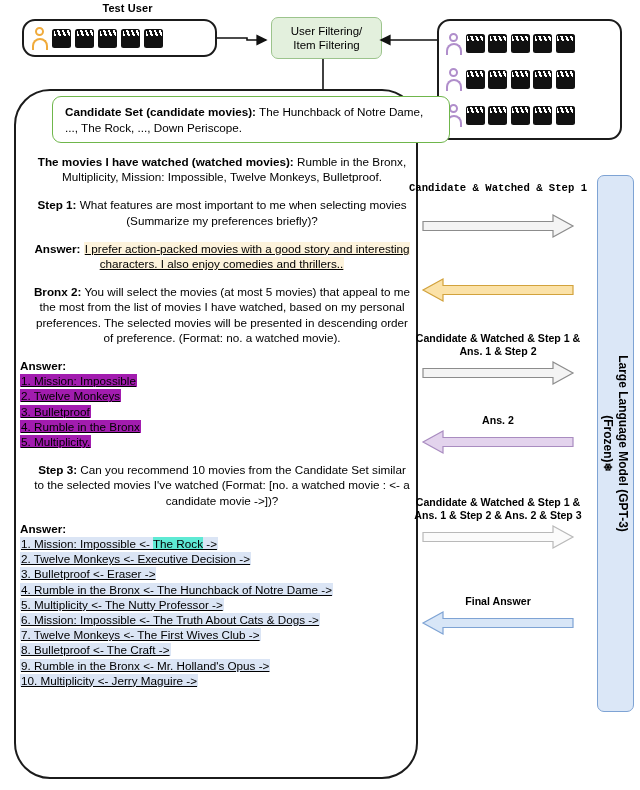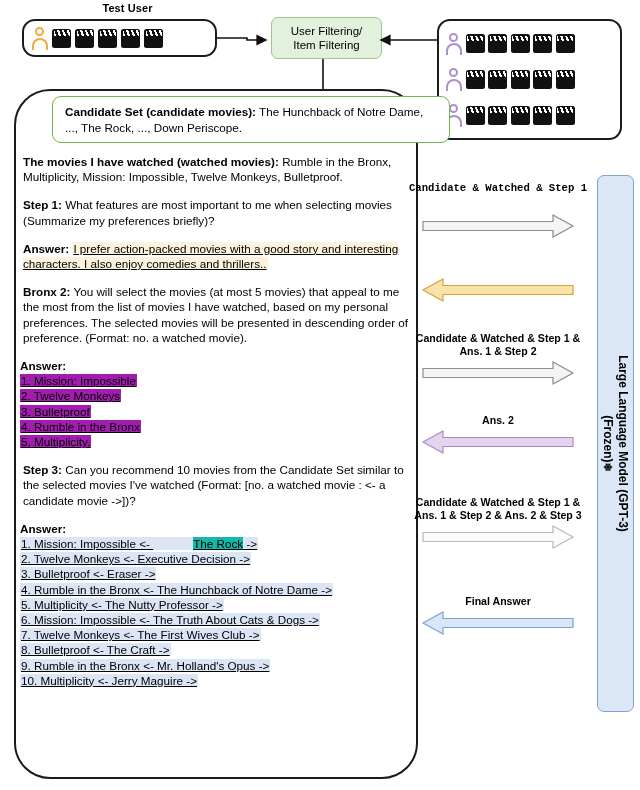--- a/index.html
+++ b/index.html
@@ -74,28 +74,28 @@
   #candidate-box{
     position:absolute;left:8px;top:96px;width:398px;height:47px;
     border:1.7px solid #6fb64b;border-radius:9px;background:#fff;box-sizing:border-box;
     padding:7px 10px 0 12px;font-size:11.7px;line-height:15.5px;margin-left:44px;
   }
 
   #prompt-text{
     position:absolute;left:20px;top:154px;width:392px;
     font-size:11.7px;line-height:15.2px;
   }
-  .para{margin:0 0 13px 3px;}
+  .para{margin:0 0 13px 12px;text-align:center;}
   .lst{margin:0 0 13px 0;}
   .lst div{line-height:15.2px;}
   b{font-weight:bold;}
   .hl-ans1{background:#fdf3dc;}
   .hl-ans2{background:#a21caf;}
   .hl-final{background:#dbe5f5;}
-  .hl-rock{background:#14b8a6;margin-left:40px;}
+  .hl-rock{background:#5eead4;}
   .hlbox{display:inline;padding:0 1px;text-decoration:underline;}
 
   
   #llm-box{
     position:absolute;left:597px;top:175px;width:37px;height:537px;
     background:#dbe7f7;border:1.6px solid #7ea3d4;border-radius:7px;box-sizing:border-box;
   }
   #llm-label{
     position:absolute;left:597px;top:175px;width:537px;height:37px;
     transform-origin:0 0;transform:rotate(90deg) translateY(-37px);

